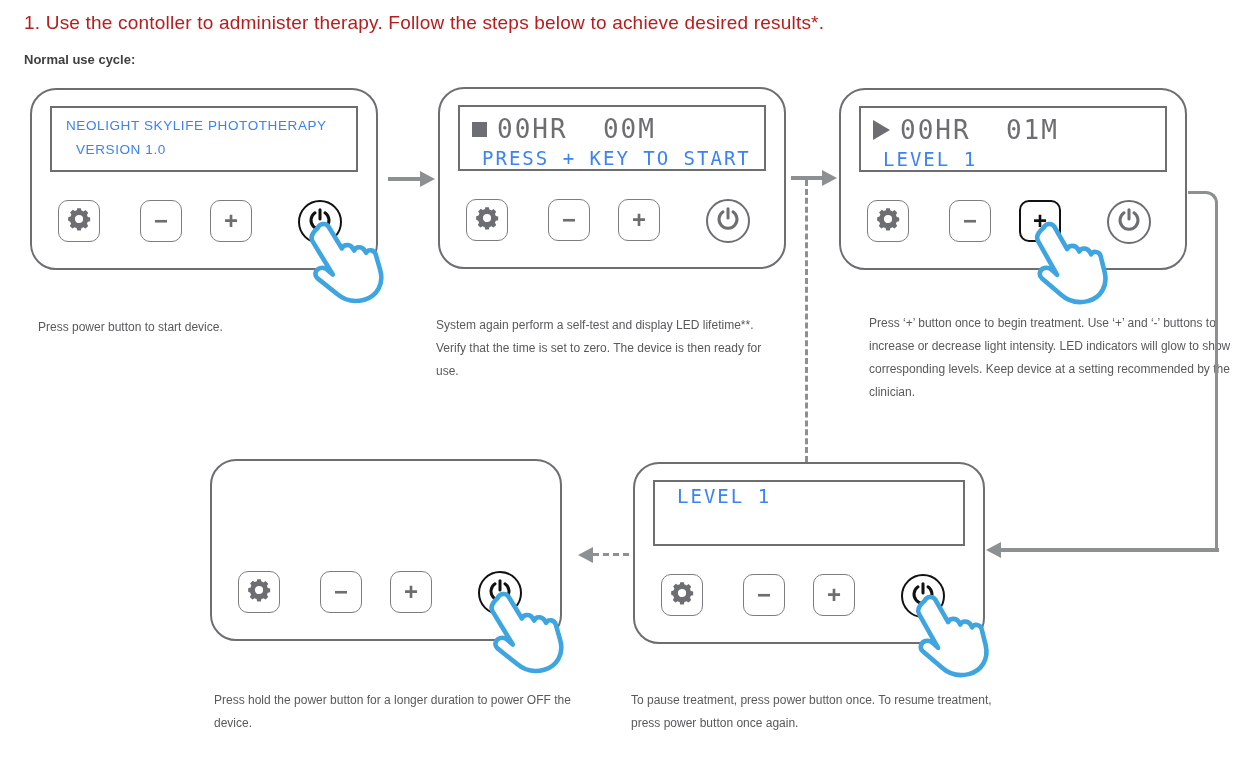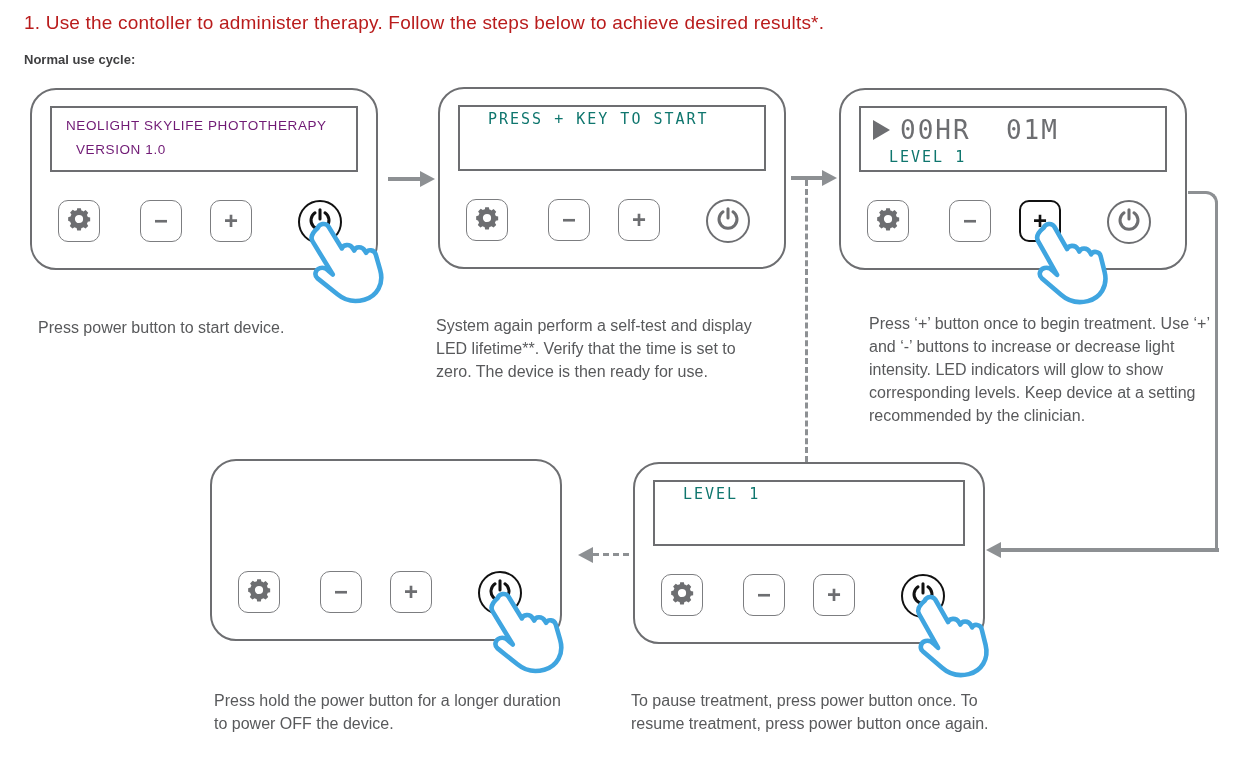--- a/index.html
+++ b/index.html
@@ -8,29 +8,29 @@
 
   .title { position:absolute; left:24px; top:12px; font-size:19px; color:#b91c1c; letter-spacing:0.2px; }
   .subtitle { position:absolute; left:24px; top:52px; font-size:13px; font-weight:bold; color:#404042; }
 
   
   .device { position:absolute; width:348px; height:182px; background:#fff;
             border:2.5px solid #6d6e71; border-radius:26px; }
   .screen { position:absolute; left:18px; top:16px; right:18px; height:66px;
             border:2px solid #6d6e71; background:#fff; overflow:hidden; }
 
-  .boot-line { font-size:13.5px; color:#701a75; letter-spacing:0.6px; padding-left:14px; }
+  .boot-line { font-size:13.5px; color:#3b82f6; letter-spacing:0.6px; padding-left:14px; }
   .boot-line.l1 { margin-top:10px; }
   .boot-line.l2 { margin-top:9px;padding-left:24px; }
 
   .lcd-l1 { display:flex; align-items:center; margin-top:7px; padding-left:12px;
             font-family:"DejaVu Sans Mono", monospace; font-size:26px; color:#6d6e71;
             letter-spacing:2px; white-space:pre; }
-  .lcd-l2 { font-family:"DejaVu Sans Mono", monospace; font-size:15px; color:#0f766e;
-            letter-spacing:2px; padding-left:28px; margin-top:3px; white-space:pre; }
+  .lcd-l2 { font-family:"DejaVu Sans Mono", monospace; font-size:19px; color:#3b82f6;
+            letter-spacing:2px; padding-left:22px; margin-top:3px; white-space:pre; }
 
   .poweroff-line { position:absolute; left:44px; top:20px; font-size:21px; font-weight:bold;
                    color:#6d6e71; letter-spacing:0.5px; }
 
   .icon-stop { width:15px; height:15px; background:#6d6e71; margin-right:10px; flex:0 0 auto; }
   .icon-play { width:0; height:0; border-left:17px solid #6d6e71; border-top:10px solid transparent;
                border-bottom:10px solid transparent; margin-right:10px; flex:0 0 auto; }
   .icon-pause { display:flex; gap:3px; margin-right:6px; flex:0 0 auto; }
   .icon-pause i { display:block; width:6px; height:17px; background:#6d6e71; }
 
@@ -41,21 +41,21 @@
   .btn .pm { font-size:24px; font-weight:bold; color:#6d6e71; line-height:1; }
   .btn-gear  { left:26px; }
   .btn-minus { left:108px; }
   .btn-plus  { left:178px; }
   .btn-power { left:266px; }
   .btn.pressed { border-color:#111; border-width:2.8px; }
   .btn.pressed .pm { color:#111; }
   .btn.pressed svg .pstroke { stroke:#111; }
 
   
-  .caption { position:absolute; font-size:16px; color:#58595b; line-height:23px; }
+  .caption { position:absolute; font-size:12px; color:#58595b; line-height:23px; }
 
   
   .hline { position:absolute; height:3.5px; background:#8d9093; }
   .head-right { position:absolute; width:0; height:0; border-left:15px solid #8d9093;
                 border-top:8px solid transparent; border-bottom:8px solid transparent; }
   .head-left  { position:absolute; width:0; height:0; border-right:15px solid #8d9093;
                 border-top:8px solid transparent; border-bottom:8px solid transparent; }
   .vdash { position:absolute; width:0; border-left:3.5px dashed #8d9093; }
   .hdash { position:absolute; height:0; border-top:3.5px dashed #8d9093; }
   .conn-elbow { position:absolute; border-top:3.5px solid #8d9093; border-right:3.5px solid #8d9093;
@@ -92,20 +92,21 @@
     <div class="btn round btn-power pressed">
       <span><svg width="26" height="26" viewBox="0 0 24 24" fill="none">
             <path class="pstroke" d="M12 2.5 V11" stroke="#6d6e71" stroke-width="2.8" stroke-linecap="round"></path>
             <path class="pstroke" d="M7.4 5.4 A8.3 8.3 0 1 0 16.6 5.4" stroke="#6d6e71" stroke-width="2.8" stroke-linecap="round"></path>
           </svg></span>
     </div>
   </div>
 
   <div class="device" style="left:438px; top:87px;">
     <div class="screen">
+      <div class="lcd-l1"><span class="icon-stop"></span><span>00HR  00M</span></div>
       <div class="lcd-l2">PRESS + KEY TO START</div>
     </div>
     <div class="btn square btn-gear">
       <span><svg width="26" height="26" viewBox="0 0 24 24" fill="#6d6e71">
             <path fill-rule="evenodd" d="M10.3 2h3.4l.5 2.2a8 8 0 0 1 1.9.8l2-1.2 2.4 2.4-1.2 2a8 8 0 0 1 .8 1.9l2.2.5v3.4l-2.2.5a8 8 0 0 1-.8 1.9l1.2 2-2.4 2.4-2-1.2a8 8 0 0 1-1.9.8l-.5 2.2h-3.4l-.5-2.2a8 8 0 0 1-1.9-.8l-2 1.2-2.4-2.4 1.2-2a8 8 0 0 1-.8-1.9L2 13.7v-3.4l2.2-.5a8 8 0 0 1 .8-1.9l-1.2-2 2.4-2.4 2 1.2a8 8 0 0 1 1.9-.8zM12 8.2a3.8 3.8 0 1 0 0 7.6 3.8 3.8 0 0 0 0-7.6z"></path>
           </svg></span>
     </div>
     <div class="btn square btn-minus">
         <span class="pm">−</span>
       </div>

